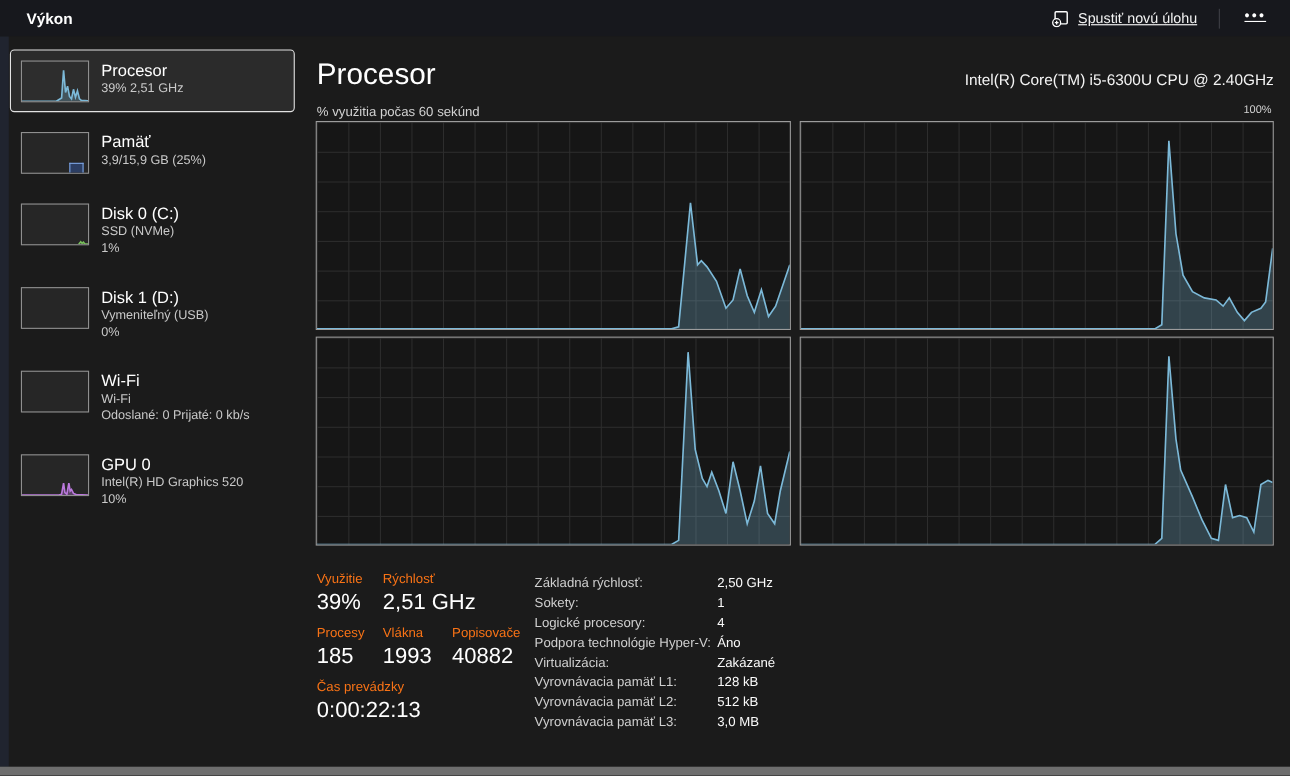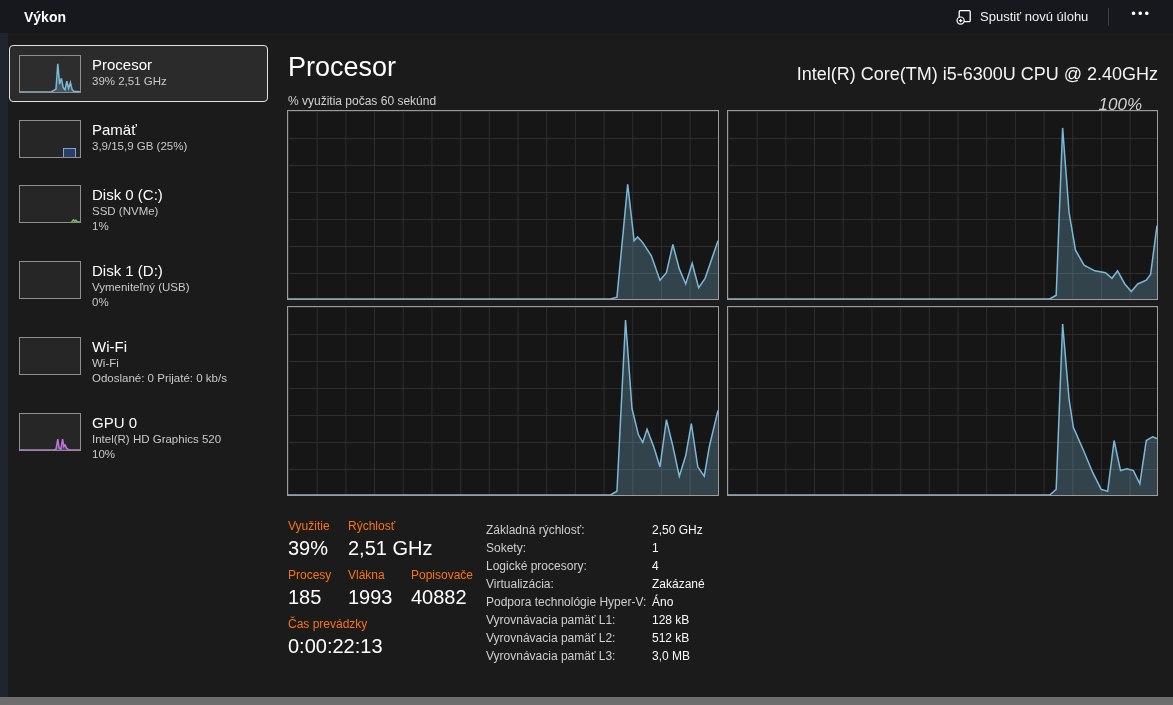--- a/index.html
+++ b/index.html
@@ -9,21 +9,21 @@
     background:#1b1b1b; color:#fff;
     font-family:"Liberation Sans", sans-serif;
   }
   
   .topbar {
     position:absolute; left:0; top:0; width:1173px; height:33px;
     background:#17181d; display:flex; align-items:center; justify-content:space-between;
     padding:0 12px 0 24px; z-index:5;
   }
   .topbar-title { font-size:14px; font-weight:bold; color:#fff; }
-  .topbar-right { display:flex; align-items:center; gap:12px; }
+  .topbar-right { display:flex; align-items:center; gap:12px;text-decoration:underline; }
   .run-task-btn { display:flex; align-items:center; gap:8px; font-size:13px; color:#f2f2f2;
     padding:4px 8px; border-radius:4px; cursor:pointer; }
   .vsep { width:1px; height:18px; background:#3d3f45; }
   .more-btn { font-size:13px; letter-spacing:2px; color:#fff; padding:2px 10px 8px 10px; cursor:pointer; }
   
   .rail { position:absolute; left:0; top:33px; width:8px; height:664px; background:#20242f; }
   .bottomstrip { position:absolute; left:0; top:697px; width:1173px; height:8px; background:#6e6e6e; }
   
   .sidebar { position:absolute; left:8px; top:45px; width:276px; }
   .card { display:flex; gap:11px; align-items:flex-start;
@@ -31,23 +31,23 @@
     padding:9px 6px 8px 9px; margin:0 16px 8px 1px; cursor:pointer; }
   .card.selected { background:#2b2b2b; border-color:#e2e2e2; }
   .minibox { width:62px; height:38px; border:1px solid #8f8f8f; background:#262626;
     position:relative; flex-shrink:0; overflow:hidden; }
   .minibox svg { position:absolute; inset:0; width:100%; height:100%; }
   .card-text { padding-top:0px; }
   .card-title { font-size:15px; line-height:19px; color:#fff; white-space:nowrap; }
   .card-sub { font-size:11.5px; line-height:15px; color:#c9c9c9; white-space:nowrap; }
   
   .main-title { position:absolute; left:288px; top:52px; font-size:27px; font-weight:normal; color:#fff; }
-  .cpu-name { position:absolute; right:15px; top:64px; font-size:18px; color:#f4f4f4; }
+  .cpu-name { position:absolute; right:15px; top:64px; font-size:14px; color:#f4f4f4; }
   .caption { position:absolute; left:288px; top:94px; font-size:12px; color:#d2d2d2; }
-  .max-label { position:absolute; right:31px; top:95px; font-size:17px; color:#d2d2d2;font-style:italic; }
+  .max-label { position:absolute; right:17px; top:95px; font-size:10px; color:#d2d2d2; }
   
   .chart-grid { position:absolute; left:287px; top:110px; width:871px;
     display:grid; grid-template-columns:432px 431px; grid-template-rows:190px 190px; gap:6px 8px; }
   .chart { position:relative; border:1px solid #9c9c9c; background-color:#161616;
     background-image:
       linear-gradient(to right, #2d2d2d 1px, transparent 1px),
       linear-gradient(to bottom, #2d2d2d 1px, transparent 1px);
     background-size:28.7px 27px; overflow:hidden; }
   .chart svg { position:absolute; left:0; top:0; width:100%; height:100%; display:block; }
   
@@ -223,28 +223,28 @@
     </div>
     <div class="detail-row">
       <div class="detail-label">Sokety:</div>
       <div class="detail-value">1</div>
     </div>
     <div class="detail-row">
       <div class="detail-label">Logické procesory:</div>
       <div class="detail-value">4</div>
     </div>
     <div class="detail-row">
+      <div class="detail-label">Podpora technológie Hyper-V:</div>
+      <div class="detail-value">Áno</div>
+    </div>
+    <div class="detail-row">
       <div class="detail-label">Virtualizácia:</div>
       <div class="detail-value">Zakázané</div>
     </div>
     <div class="detail-row">
-      <div class="detail-label">Podpora technológie Hyper-V:</div>
-      <div class="detail-value">Áno</div>
-    </div>
-    <div class="detail-row">
       <div class="detail-label">Vyrovnávacia pamäť L1:</div>
       <div class="detail-value">128 kB</div>
     </div>
     <div class="detail-row">
       <div class="detail-label">Vyrovnávacia pamäť L2:</div>
       <div class="detail-value">512 kB</div>
     </div>
     <div class="detail-row">
       <div class="detail-label">Vyrovnávacia pamäť L3:</div>
       <div class="detail-value">3,0 MB</div>

